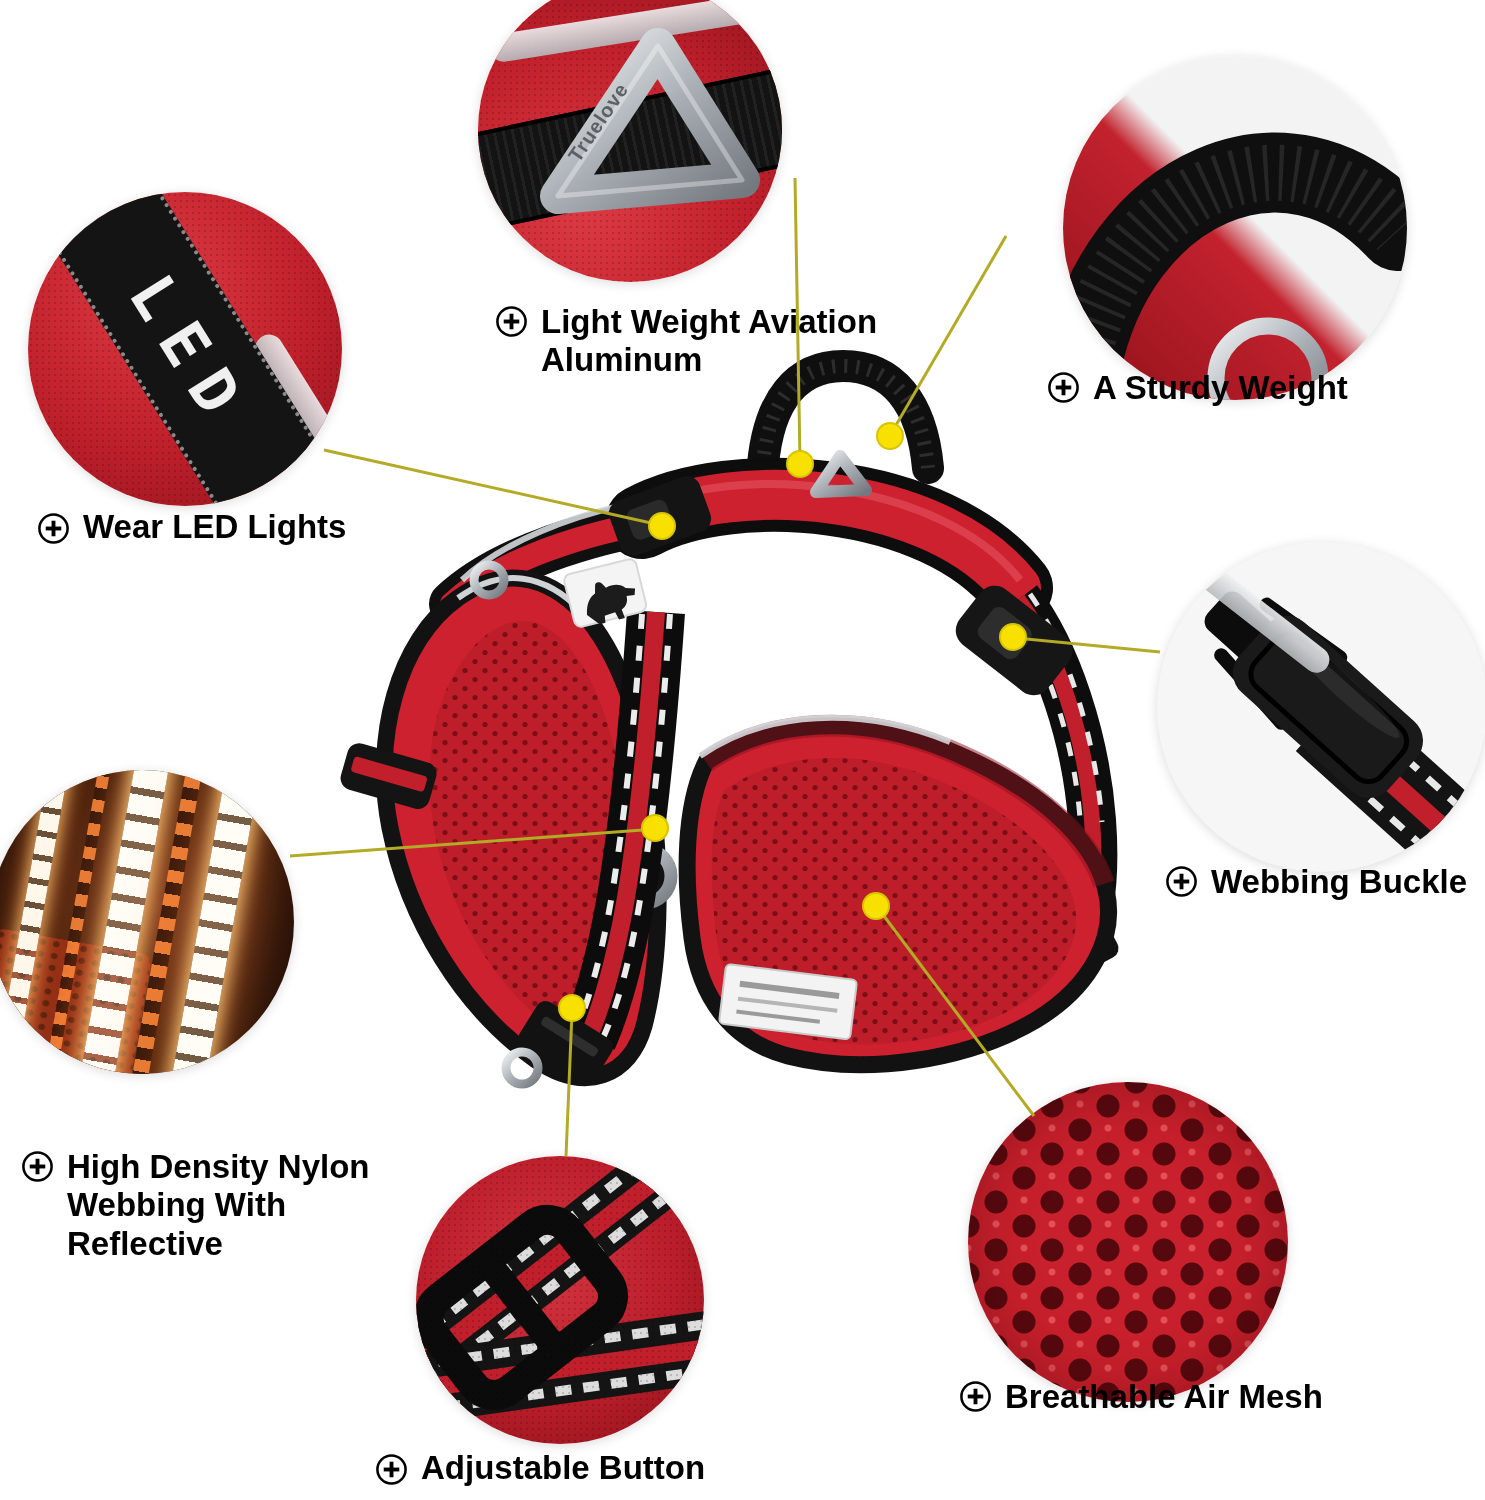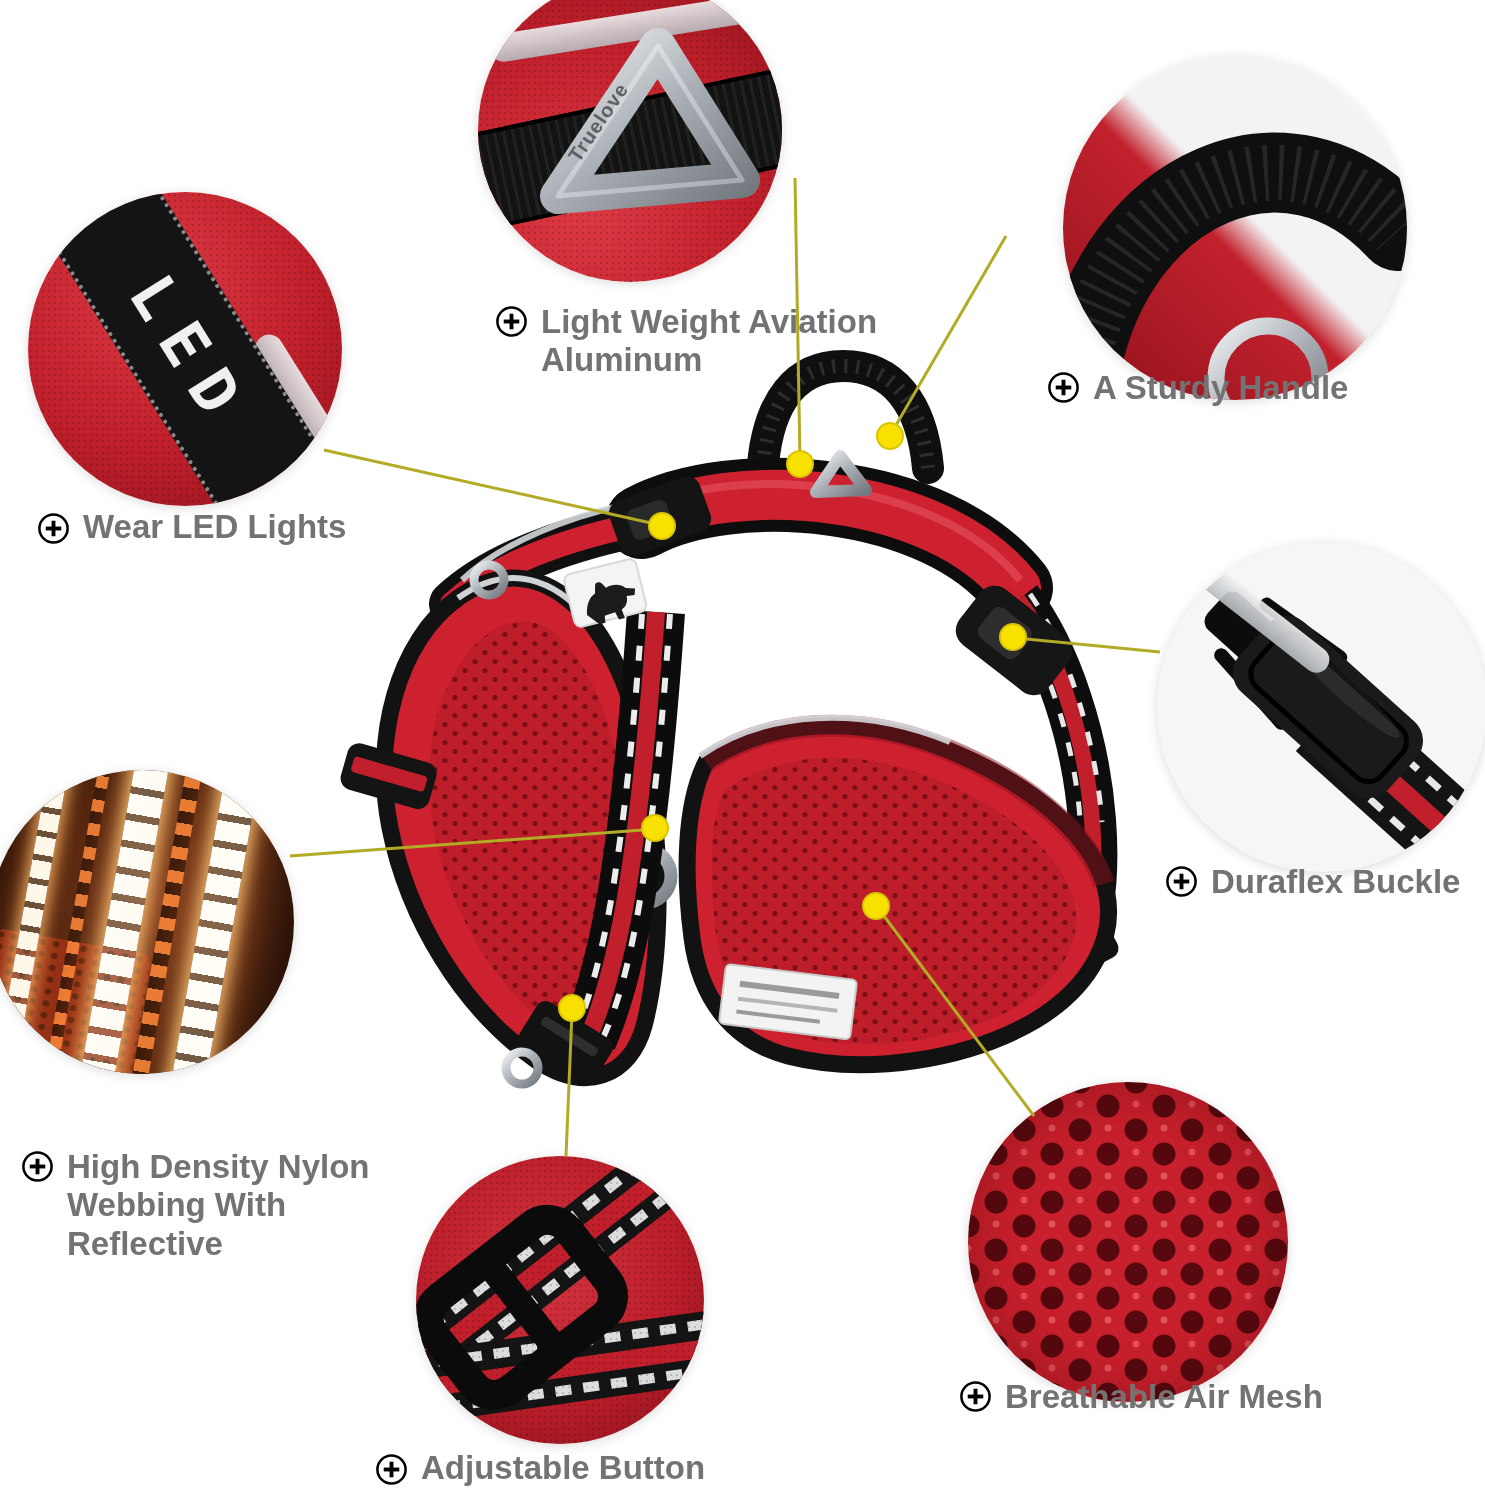--- a/index.html
+++ b/index.html
@@ -95,21 +95,21 @@
       radial-gradient(circle, rgba(255,130,130,.5) 0 3px, transparent 4px);
     background-size: 56px 48px, 56px 48px, 28px 24px;
     background-position: 0 0, 28px 24px, 14px 10px;
     box-shadow: inset 0 0 60px rgba(60,0,5,.35), 0 2px 12px rgba(0,0,0,.14);
   }
 
   
   .feature {
     position: absolute;
     display: flex; gap: 12px; align-items: flex-start;
-    font-weight: bold; font-size: 33px; line-height: 1.16; color: #737373;
+    font-weight: bold; font-size: 33px; line-height: 1.16; color: #000000;
   }
   .plus-icon { width: 35px; height: 35px; flex: 0 0 auto; margin-top: 1px; }
 
   #f-aluminum { left: 494px; top: 303px; width: 450px; }
   #f-handle   { left: 1046px; top: 369px; width: 420px; }
   #f-led      { left: 36px; top: 508px; width: 420px; align-items: flex-end; }
   #f-buckle   { left: 1164px; top: 863px; width: 330px; }
   #f-webbing  { left: 20px; top: 1148px; width: 390px; }
   #f-mesh     { left: 958px; top: 1378px; width: 490px; }
   #f-button   { left: 374px; top: 1449px; width: 420px; align-items: flex-end; }
@@ -331,39 +331,39 @@
     </svg>
     <span>Light Weight Aviation Aluminum</span>
   </div>
 
   <div class="feature" id="f-handle">
     <svg class="plus-icon" viewBox="0 0 36 36">
       <circle cx="18" cy="18" r="14.5" fill="none" stroke="#000" stroke-width="2.6"></circle>
       <line x1="18" y1="10" x2="18" y2="26" stroke="#000" stroke-width="4"></line>
       <line x1="10" y1="18" x2="26" y2="18" stroke="#000" stroke-width="4"></line>
     </svg>
-    <span>A Sturdy Handle</span>
+    <span>A Sturdy Weight</span>
   </div>
 
   <div class="feature" id="f-led">
     <svg class="plus-icon" viewBox="0 0 36 36">
       <circle cx="18" cy="18" r="14.5" fill="none" stroke="#000" stroke-width="2.6"></circle>
       <line x1="18" y1="10" x2="18" y2="26" stroke="#000" stroke-width="4"></line>
       <line x1="10" y1="18" x2="26" y2="18" stroke="#000" stroke-width="4"></line>
     </svg>
     <span>Wear LED Lights</span>
   </div>
 
   <div class="feature" id="f-buckle">
     <svg class="plus-icon" viewBox="0 0 36 36">
       <circle cx="18" cy="18" r="14.5" fill="none" stroke="#000" stroke-width="2.6"></circle>
       <line x1="18" y1="10" x2="18" y2="26" stroke="#000" stroke-width="4"></line>
       <line x1="10" y1="18" x2="26" y2="18" stroke="#000" stroke-width="4"></line>
     </svg>
-    <span>Duraflex Buckle</span>
+    <span>Webbing Buckle</span>
   </div>
 
   <div class="feature" id="f-webbing">
     <svg class="plus-icon" viewBox="0 0 36 36">
       <circle cx="18" cy="18" r="14.5" fill="none" stroke="#000" stroke-width="2.6"></circle>
       <line x1="18" y1="10" x2="18" y2="26" stroke="#000" stroke-width="4"></line>
       <line x1="10" y1="18" x2="26" y2="18" stroke="#000" stroke-width="4"></line>
     </svg>
     <span>High Density Nylon Webbing With Reflective</span>
   </div>

